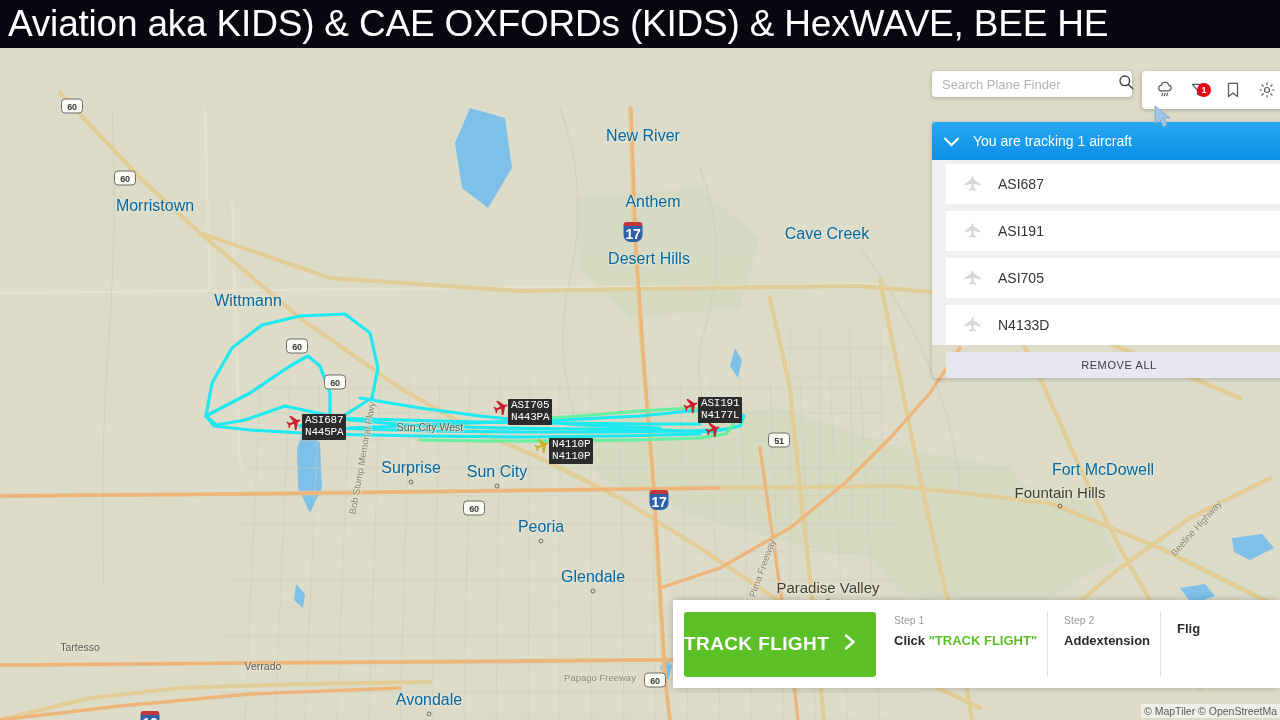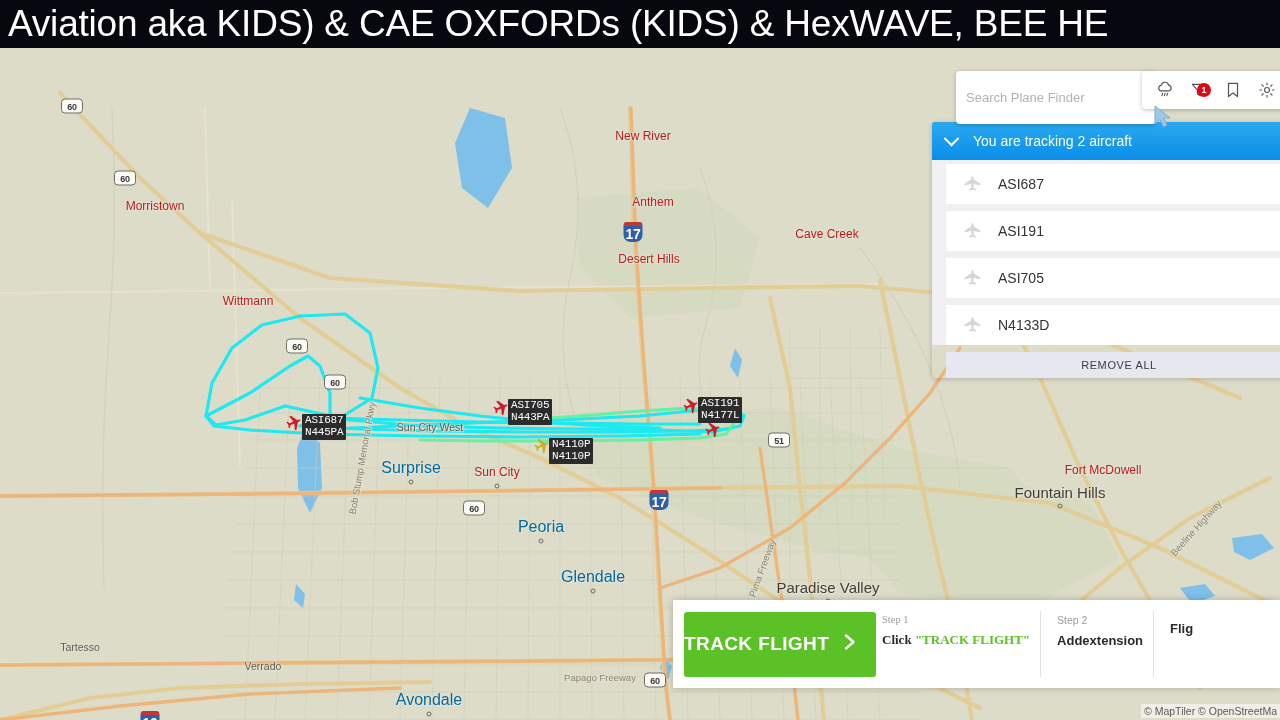--- a/index.html
+++ b/index.html
@@ -45,21 +45,21 @@
   .place {
     position: absolute;
     color: #55554e;
     white-space: nowrap;
     transform: translate(-50%, -50%);
     font-family: "Liberation Sans", sans-serif;
     text-shadow: 0 0 3px #e6e5d6, 0 0 2px #e6e5d6, 1px 1px 1px #e6e5d6;
     pointer-events: none;
   }
   .place.tiny { font-size: 10.5px; color: #5c5c55; }
-  .place.small { font-size: 12px; color: #b91c1c; }
+  .place.small { font-size: 16px; color: #0369a1; }
   .place.med { font-size: 15px; color: #3e3e39; }
   .place.big { font-size: 16px; color: #0369a1; }
   .place.road {
     font-size: 9.5px; color: #8a8470; font-style: normal;
   }
 
   
   .shield {
     position: absolute;
     transform: translate(-50%, -50%);
@@ -102,28 +102,27 @@
     padding: 1px 3px 2px 3px;
     white-space: pre;
     letter-spacing: -0.2px;
     border-radius: 1px;
   }
 
   
   .searchbox {
     position: absolute;
     top: 71px; left: 932px;
-    width: 200px; height: 53px;
+    width: 200px; height: 26px;
     background: #ffffff;
     border-radius: 4px;
     box-shadow: 0 1px 4px rgba(0,0,0,0.25);
     display: flex; align-items: center;
     padding: 0 10px;
     z-index: 40;
-    margin-left: 24px;
   }
   .searchbox input {
     flex: 1;
     border: none; outline: none;
     font-size: 13px;
     color: #4a4a4a;
     font-family: "Liberation Sans", sans-serif;
     background: transparent;
   }
   .searchbox input::placeholder { color: #b2b2b2; }
@@ -228,21 +227,21 @@
     font-family: "Liberation Sans", sans-serif;
     flex: none;
   }
   .steps { display: flex; align-items: stretch; height: 66px; flex: 1; }
   .step {
     padding: 3px 10px 0 16px;
     border-left: 1px solid #e2e2e2;
     min-width: 88px;
     display: flex; flex-direction: column; justify-content: flex-start;
   }
-  .step:first-child { border-left: none; padding-left: 6px; font-family: Liberation Serif, serif; }
+  .step:first-child { border-left: none; padding-left: 18px; }
   .step-n { font-size: 10.5px; color: #9b9b9b; margin-bottom: 7px; }
   .step-t { font-size: 13px; font-weight: bold; color: #2b2b2b; line-height: 15px; }
   .step-t .grn { color: #5cc027; }
   .attrib {
     position: absolute;
     right: 0px; bottom: 2px;
     font-size: 10.5px;
     color: #5a5a55;
     background: rgba(255,255,255,0.55);
     padding: 1px 3px;
@@ -505,21 +504,21 @@
       <svg width="18" height="18" viewBox="0 0 22 22" fill="none" stroke="#555" stroke-width="1.4">
         <circle cx="11" cy="11" r="3"></circle>
         <path d="M11 2.3v2.2M11 17.5v2.2M2.3 11h2.2M17.5 11h2.2M4.8 4.8l1.6 1.6M15.6 15.6l1.6 1.6M17.2 4.8l-1.6 1.6M6.4 15.6l-1.6 1.6" stroke-linecap="round"></path>
       </svg>
     </span>
   </div>
 
   <div class="track-panel">
     <div class="track-head">
       <span class="chev"></span>
-      <span>You are tracking 2 aircraft</span>
+      <span>You are tracking 1 aircraft</span>
     </div>
     <div class="track-body" id="tracklist">
         <div class="track-row">
           <span class="plane-ic">
             <svg width="21" height="21" viewBox="0 0 24 24">
               <path d="M12 2.5c-.9 0-1.35 1.3-1.4 3.6L3 11.1v2.1l7.6-2.2.2 4.6-2.6 1.9v1.6l3.8-1.1 3.8 1.1v-1.6l-2.6-1.9.2-4.6 7.6 2.2v-2.1l-7.6-5c-.05-2.3-.5-3.6-1.4-3.6z" fill="#d6d6d9"></path>
             </svg>
           </span>
           <span>ASI687</span>
         </div>

